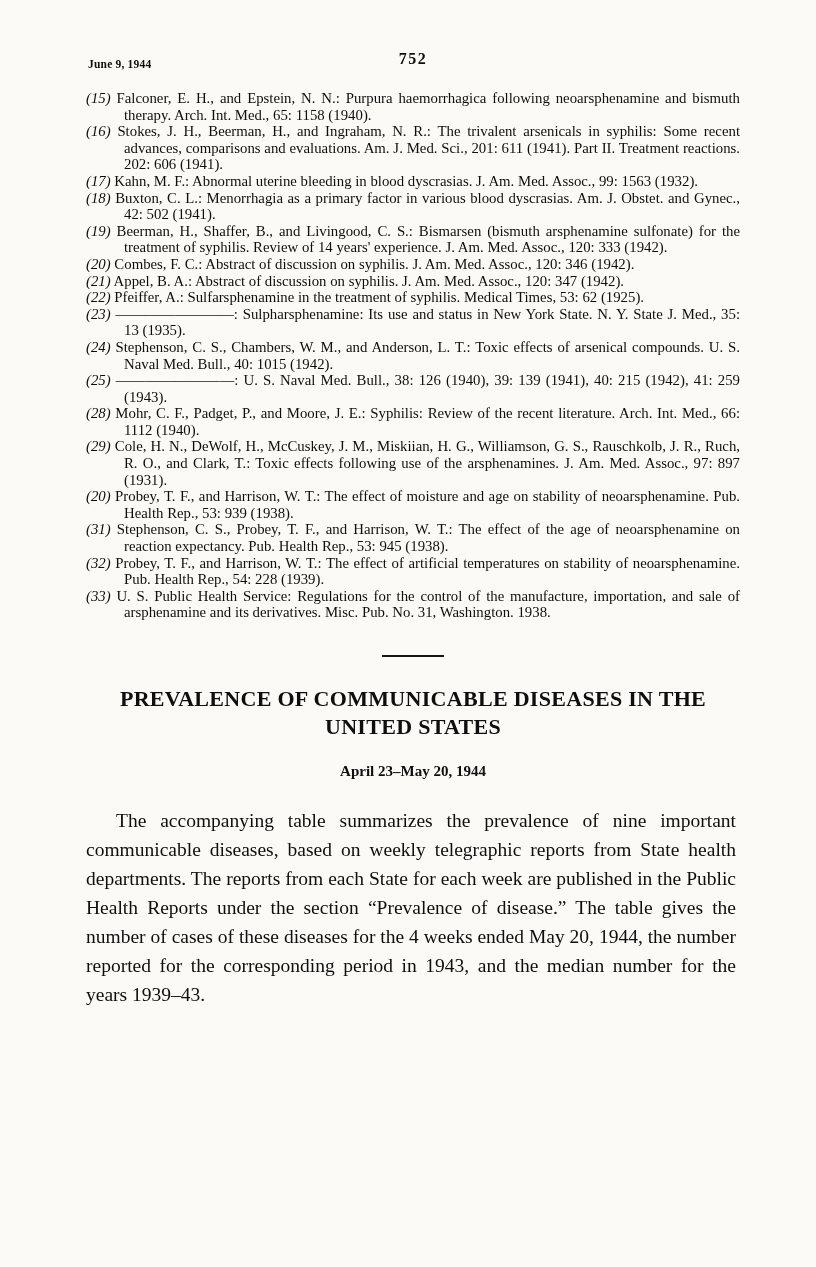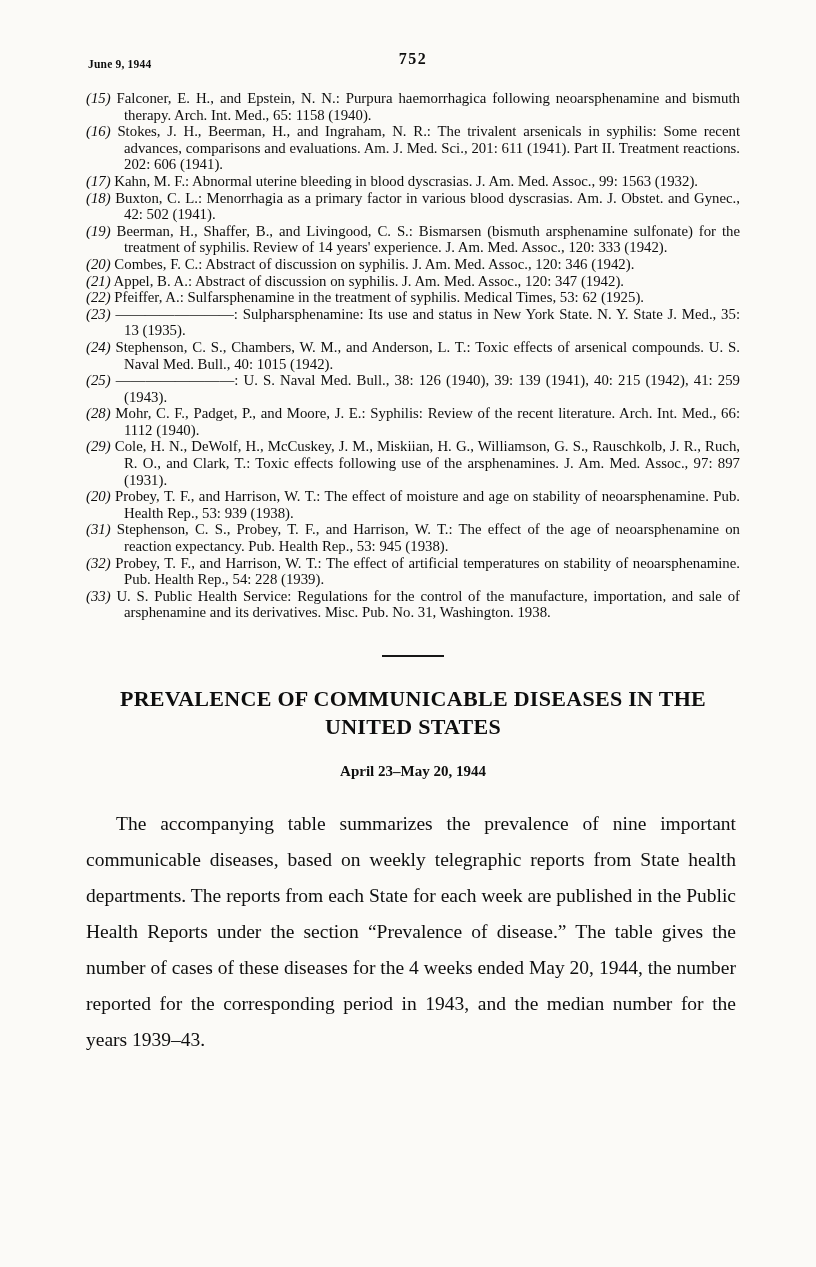--- a/index.html
+++ b/index.html
@@ -44,21 +44,21 @@
     letter-spacing: .3px;
     max-width: 624px;
     margin: 12px auto;
   }
   .section-subtitle {
     font-size: 15px; font-weight: bold;
     text-align: center;
     margin: 22px 0 16px 0;
   }
   .body-paragraph {
-    font-size: 19.5px; line-height: 36px;
+    font-size: 19.5px; line-height: 29px;
     text-align: justify;
     text-indent: 30px;
     margin: 26px 4px 0 0;
   }
 </style>
 </head>
 <body>
 
 <div class="page">
 

